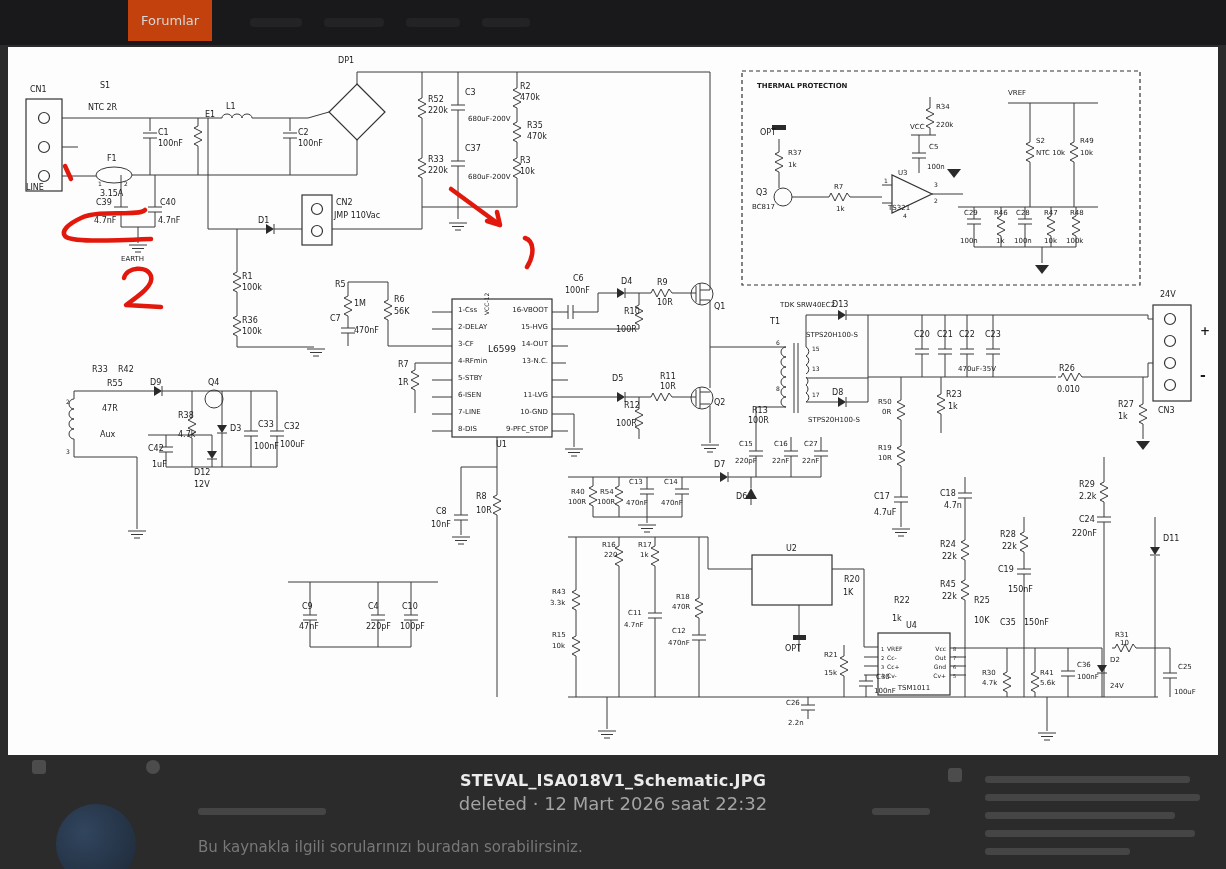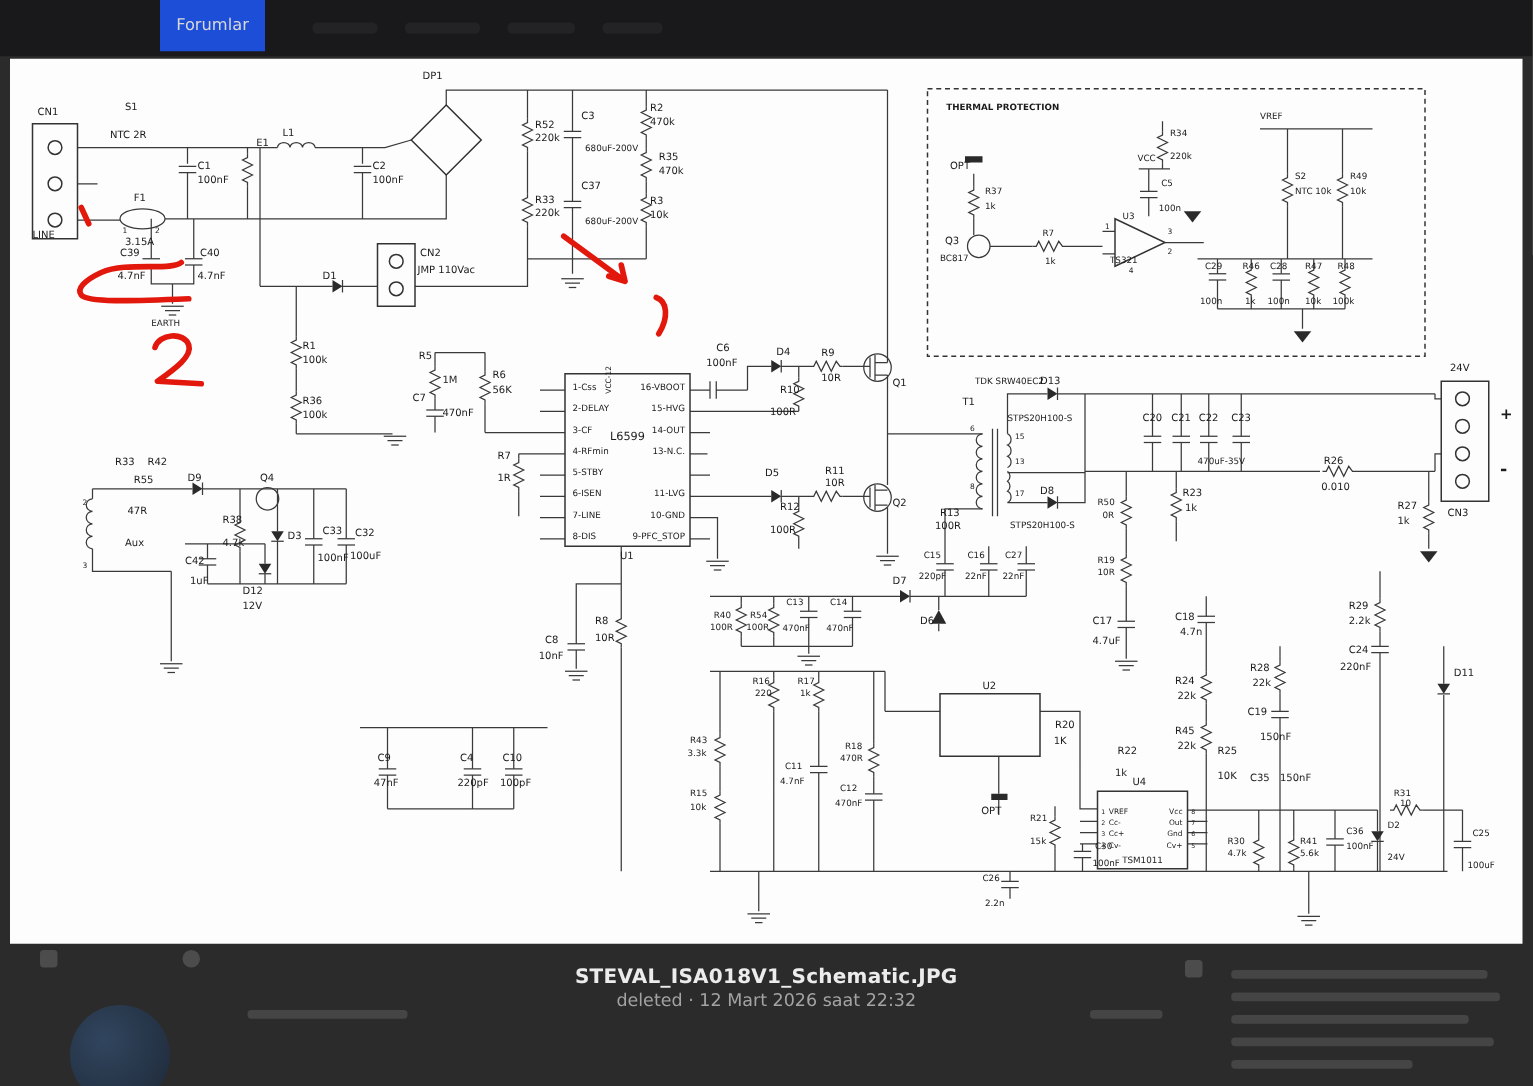--- a/index.html
+++ b/index.html
@@ -1,31 +1,31 @@
 <!DOCTYPE html>
 <html><head>
 <meta charset="utf-8">
 <style>
   html,body{margin:0;padding:0;background:#111;font-family:"DejaVu Sans",sans-serif;}
   .stage{position:relative;width:1226px;height:869px;background:#2b2b2b;overflow:hidden;}
   .navbar{position:absolute;left:0;top:0;width:1226px;height:45px;background:#19191b;}
   .nav-ph{position:absolute;top:18px;height:9px;border-radius:4px;background:#232325;}
-  .nav-tab{position:absolute;left:128px;top:0;width:84px;height:41px;background:#1d4ed8;color:#d8d8d8;
+  .nav-tab{position:absolute;left:128px;top:0;width:84px;height:41px;background:#c2410c;color:#d8d8d8;
            font-size:13px;display:flex;align-items:center;justify-content:center;cursor:pointer;}
   .image-panel{position:absolute;left:8px;top:47px;width:1210px;height:708px;background:#fdfdfd;}
   svg text{fill:#1b1b1b;font-family:"DejaVu Sans",sans-serif;}
   .w{stroke:#3a3a3a;stroke-width:1;fill:none;}
   .sym{stroke:#3a3a3a;stroke-width:1;fill:none;}
   .box{stroke:#333;stroke-width:1.2;fill:none;}
   .dash{stroke-dasharray:4 3;}
   .fillb{fill:#2a2a2a;stroke:none;}
   .red-annot{fill:none;stroke:#e2180d;stroke-width:4.5;stroke-linecap:round;stroke-linejoin:round;}
   .caption-title{position:absolute;left:0;top:771px;width:1226px;text-align:center;color:#ececec;
                  font-size:16px;font-weight:bold;letter-spacing:.2px;}
-  .caption-meta{position:absolute;left:0;top:793px;width:1226px;text-align:center;color:#a3a3a3;font-size:14px;}
+  .caption-meta{position:absolute;left:0;top:793px;width:1226px;text-align:center;color:#a3a3a3;font-size:18px;}
   .avatar{position:absolute;left:56px;top:804px;width:80px;height:80px;border-radius:50%;
           background:radial-gradient(circle at 35% 35%, #31455e, #1d2836);cursor:pointer;}
   .comment{position:absolute;left:198px;top:838px;color:#787878;font-size:15px;}
   .meta-bar{position:absolute;background:#454545;height:7px;border-radius:3px;}
   .icon-sm{position:absolute;width:14px;height:14px;border-radius:3px;background:#4c4c4c;cursor:pointer;}
 </style>
 </head>
 <body>
 
 <div class="stage">
@@ -555,20 +555,21 @@
 
   <div class="caption-title">STEVAL_ISA018V1_Schematic.JPG</div>
   <div class="caption-meta">deleted · 12 Mart 2026 saat 22:32</div>
 
   <div class="icon-sm" style="left:32px;top:760px"></div>
   <div class="icon-sm" style="left:146px;top:760px;border-radius:50%"></div>
   <div class="icon-sm" style="left:948px;top:768px"></div>
 
   <div class="avatar"></div>
   <div class="meta-bar" style="left:198px;top:808px;width:128px"></div>
+  <div class="comment">Bu kaynakla ilgili sorularınızı buradan sorabilirsiniz.</div>
 
   <div class="meta-bar" style="left:872px;top:808px;width:58px"></div>
   <div class="meta-bar" style="left:985px;top:776px;width:205px"></div>
   <div class="meta-bar" style="left:985px;top:794px;width:215px"></div>
   <div class="meta-bar" style="left:985px;top:812px;width:190px"></div>
   <div class="meta-bar" style="left:985px;top:830px;width:210px"></div>
   <div class="meta-bar" style="left:985px;top:848px;width:145px"></div>
 
 </div>
 

